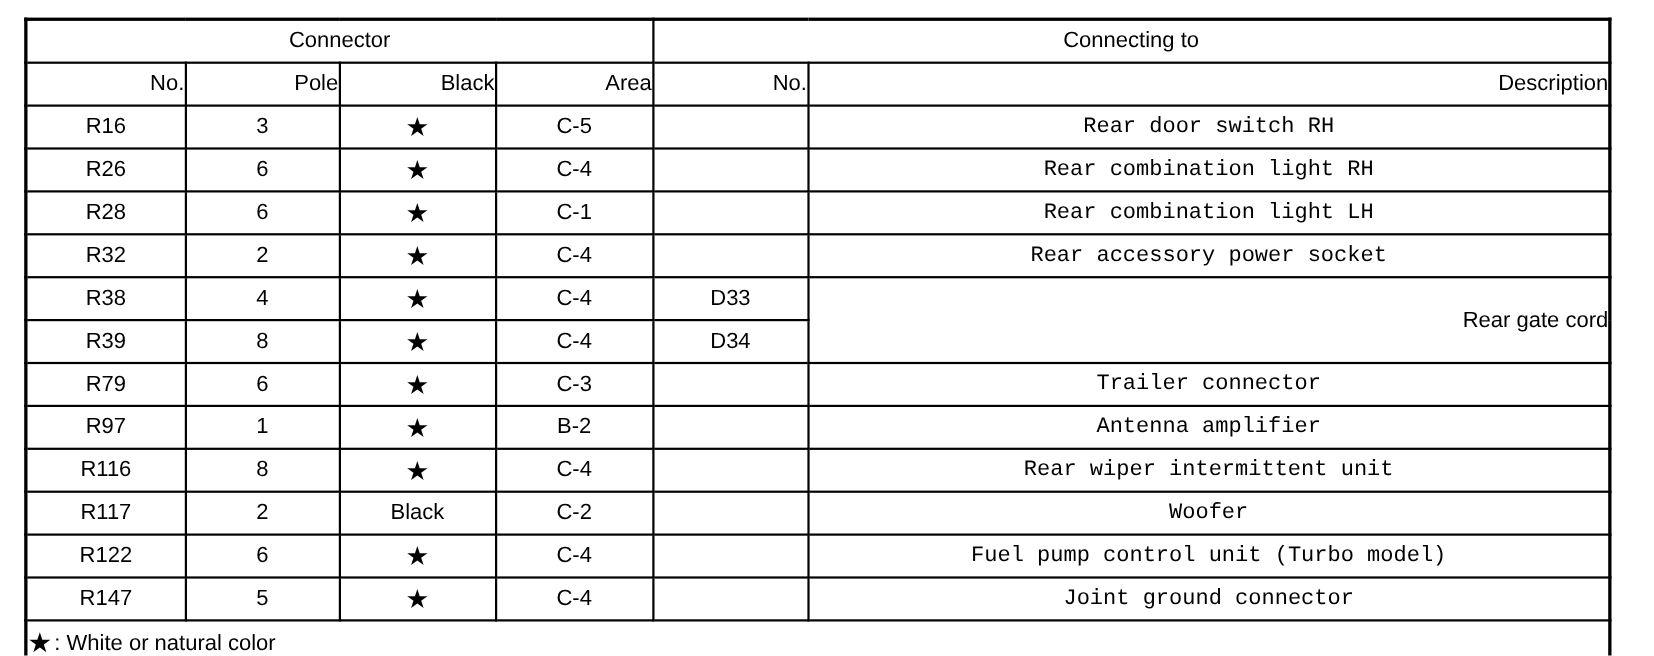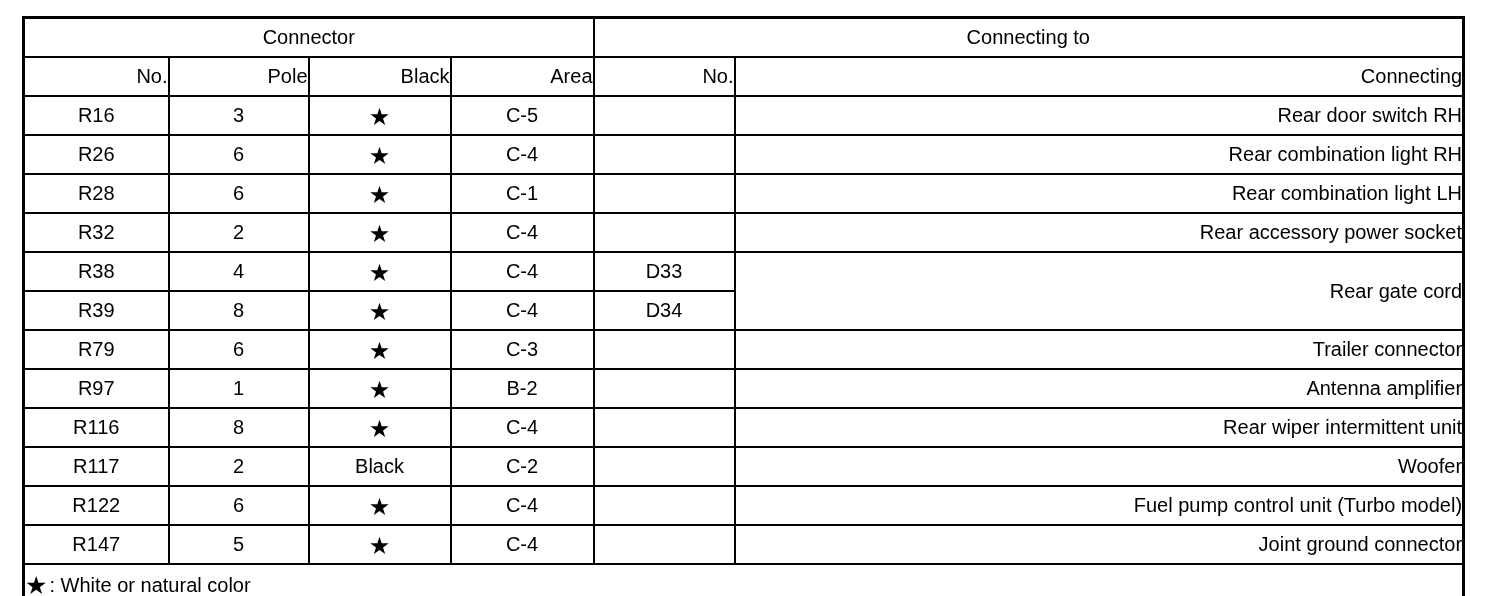--- a/index.html
+++ b/index.html
@@ -44,21 +44,21 @@
     color: #000000;
     background: #ffffff;
   }
 
   
   #conn-table {
     border: 3px solid #000000;
   }
 
   .c-center { text-align: center; vertical-align: middle; margin-top: 28px; }
-  .c-left   { text-align: right;   vertical-align: middle; padding-left: 13px; }
+  .c-left   { text-align: center;   vertical-align: middle; padding-left: 13px; font-family: Liberation Mono, monospace; }
 
   
   col.col-no     { width: 145px; }
   col.col-pole   { width: 140px; }
   col.col-color  { width: 142px; }
   col.col-area   { width: 143px; }
   col.col-to-no  { width: 141px; }
   col.col-desc   { width: 729px; }
 
   .group-head {
@@ -126,21 +126,21 @@
       <tr>
         <th class="group-head" colspan="4">Connector</th>
         <th class="group-head" colspan="2">Connecting to</th>
       </tr>
       <tr>
         <th class="sub-head">No.</th>
         <th class="sub-head">Pole</th>
         <th class="sub-head">Black</th>
         <th class="sub-head">Area</th>
         <th class="sub-head">No.</th>
-        <th class="sub-head">Connecting</th>
+        <th class="sub-head">Description</th>
       </tr>
     </thead>
 
     <tbody>
 
       <tr>
         <td class="c-center">R16</td>
         <td class="c-center">3</td>
         <td class="c-center"><span class="star">★</span></td>
         <td class="c-center">C-5</td>

